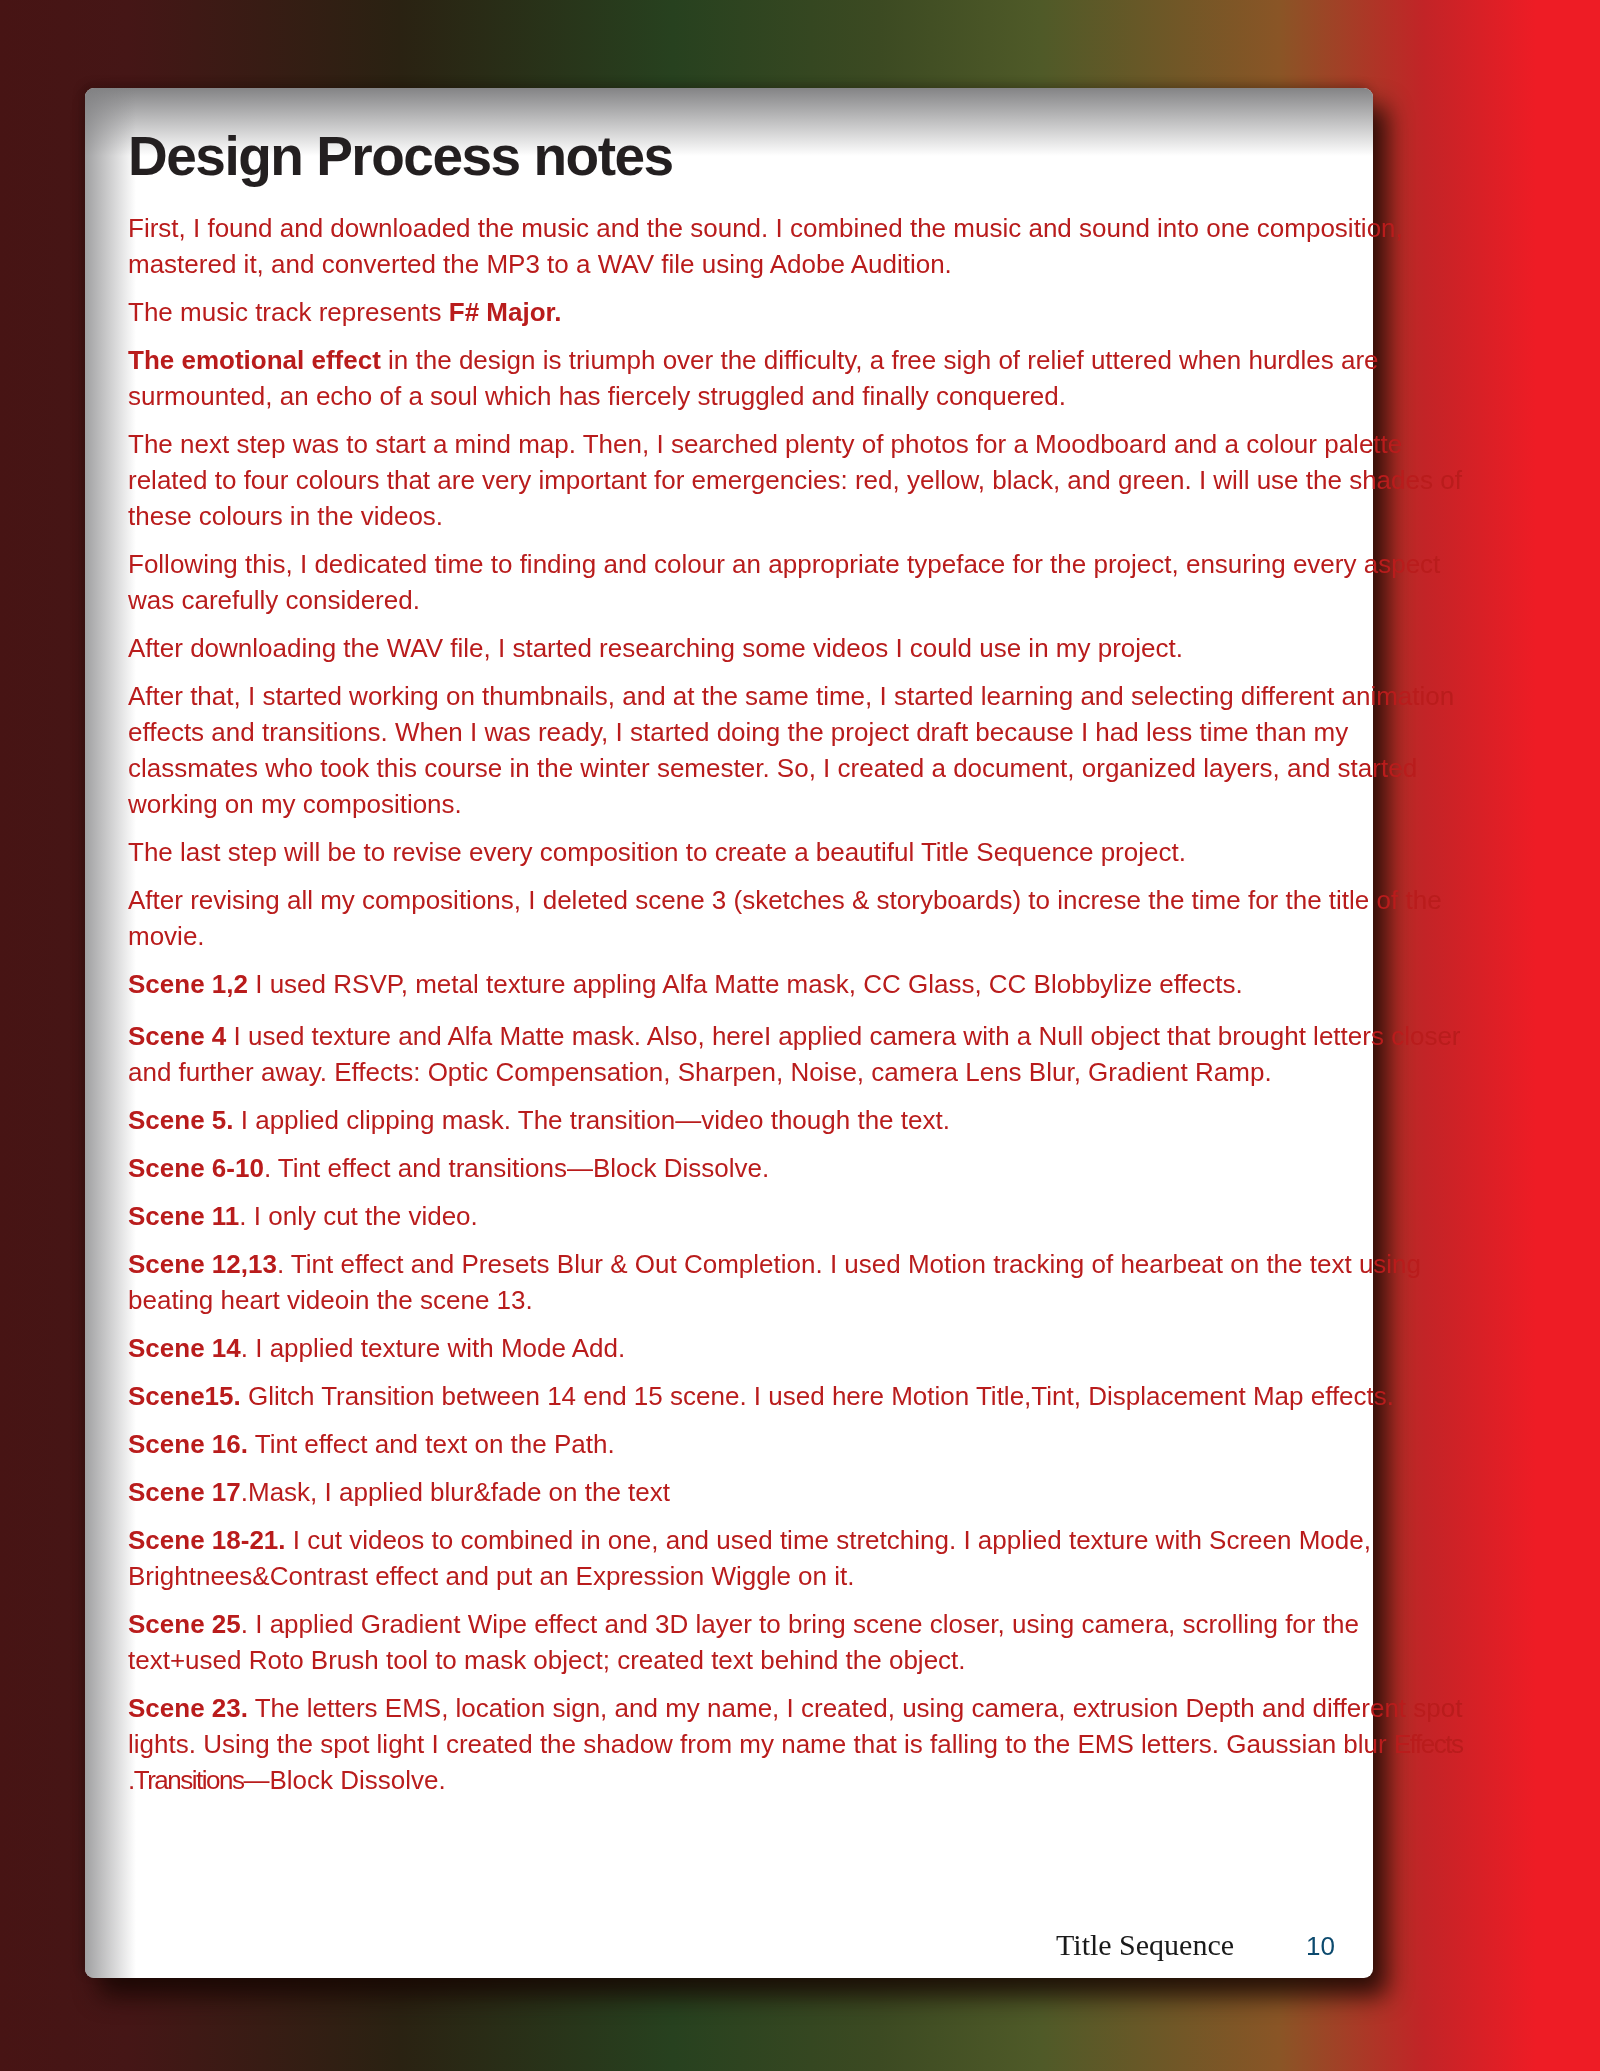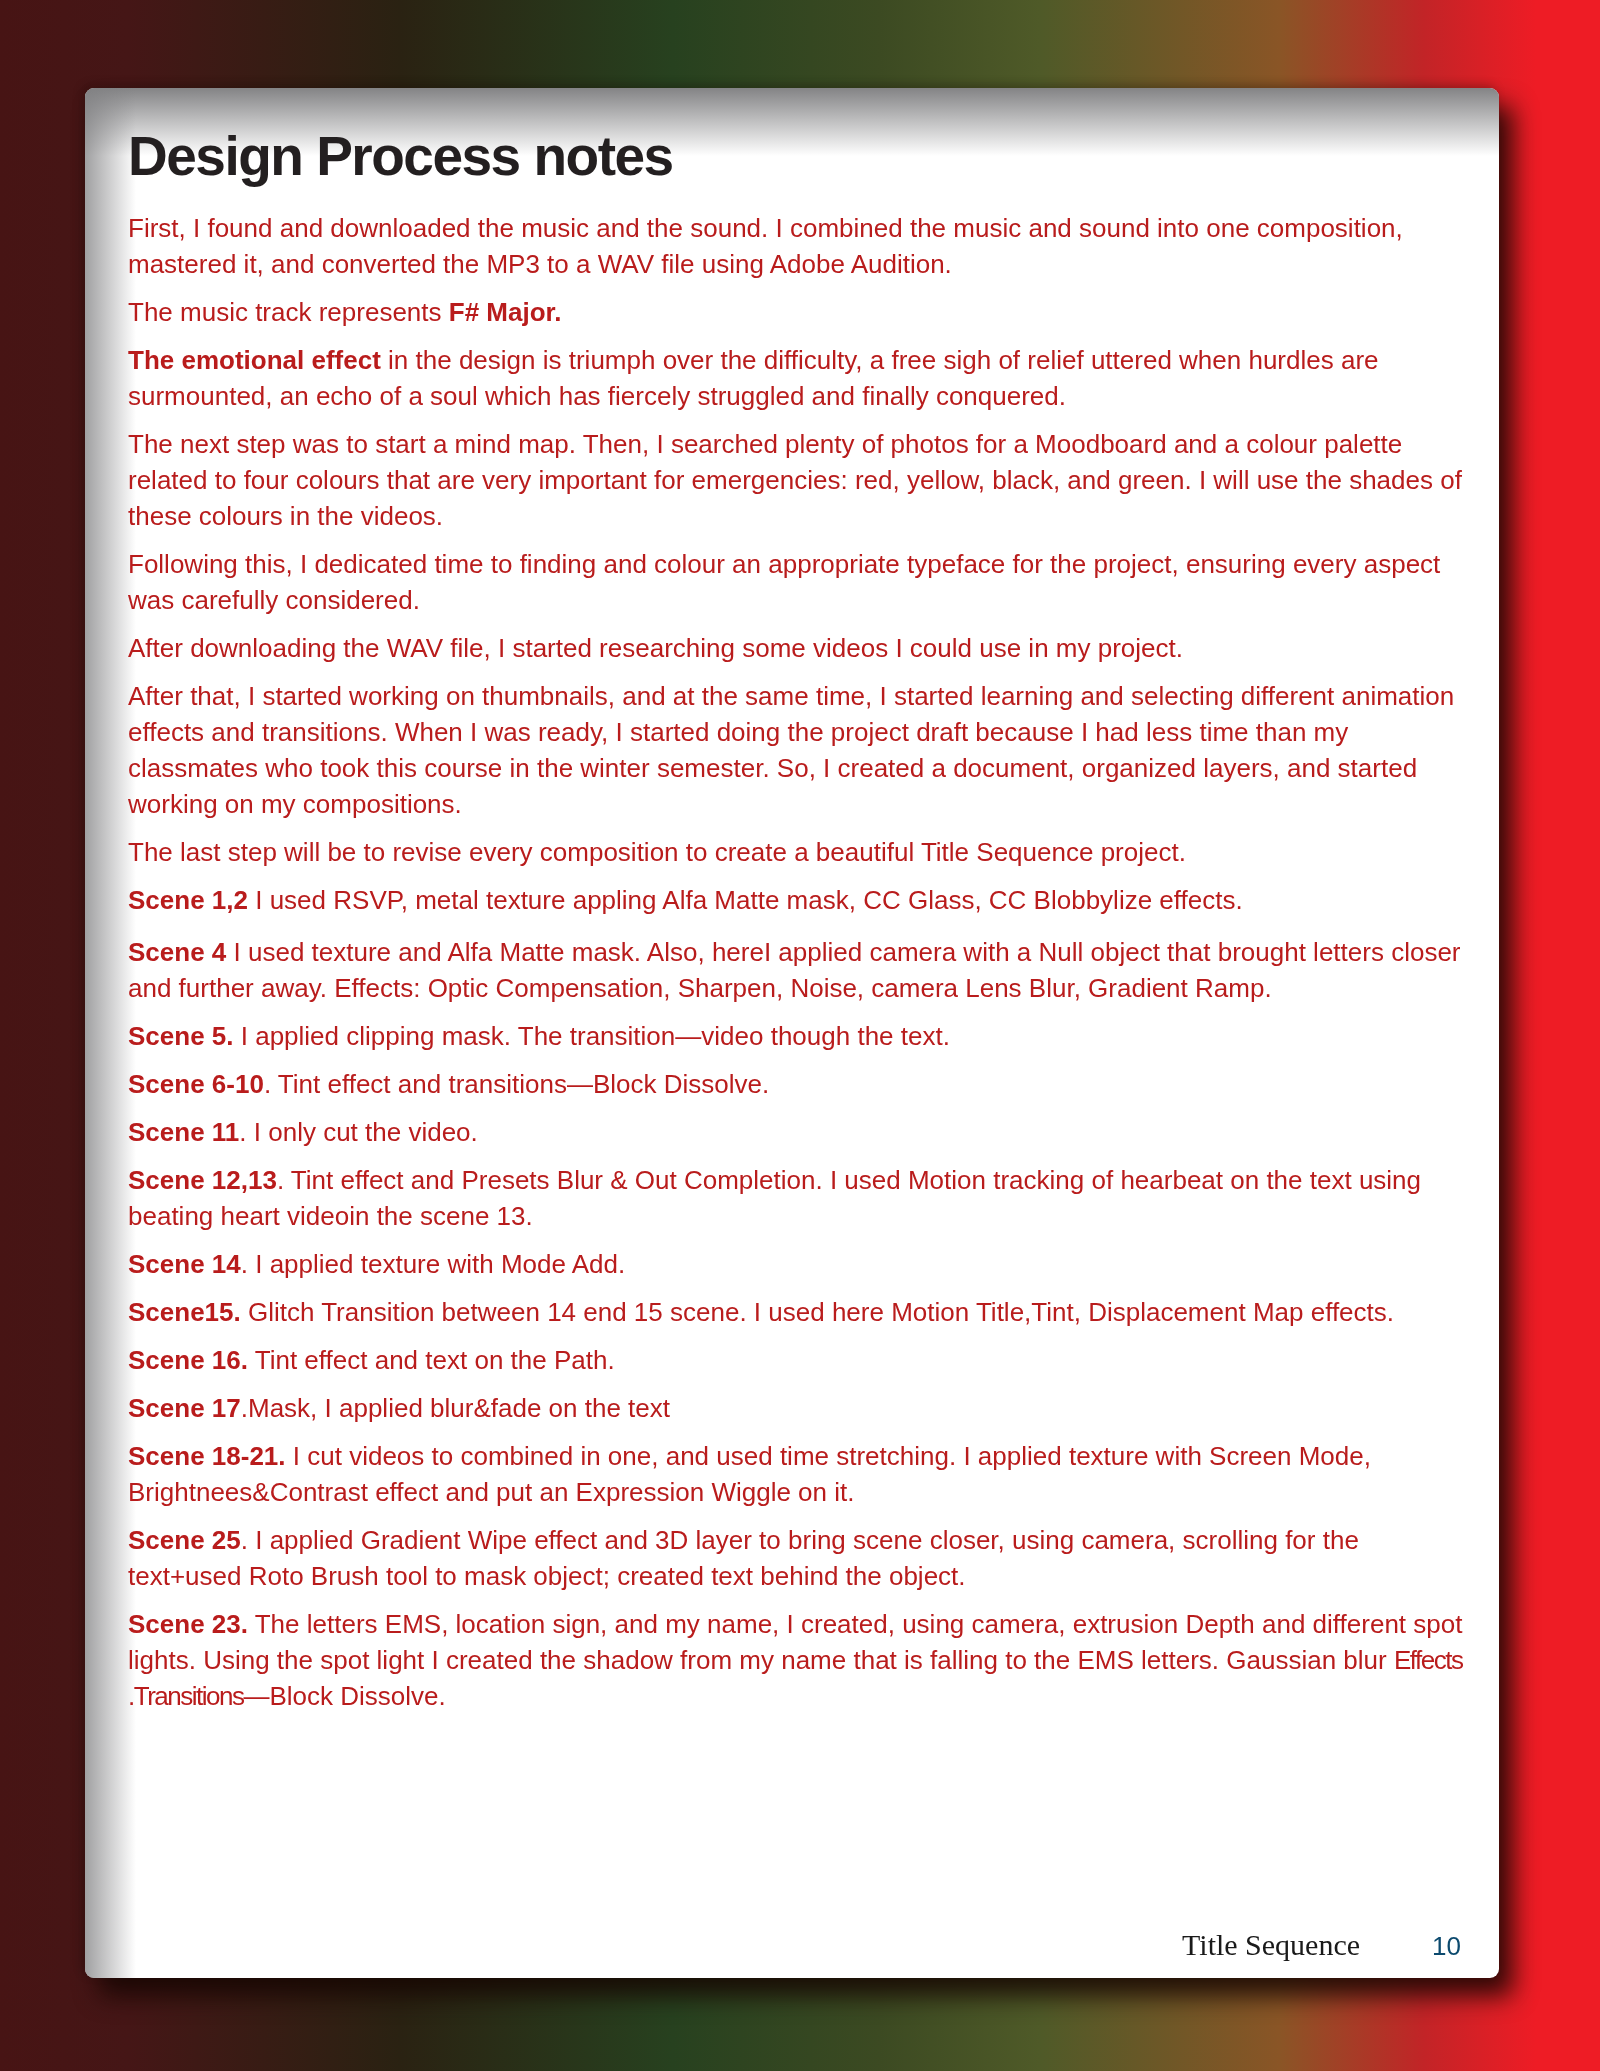--- a/index.html
+++ b/index.html
@@ -8,21 +8,21 @@
     font-family:"Liberation Sans", sans-serif;
   }
   .backdrop{
     position:absolute;inset:0;
     background:linear-gradient(90deg,
       #471414 0%, #451616 8%, #2a2212 25%, #27411f 42%,
       #3c4a22 55%, #4f5a28 65%, #8a5526 80%, #c22427 89%,
       #ee1c25 96%, #ee1c25 100%);
   }
   .page{
-    position:absolute;left:85px;top:88px;width:1414px;height:1890px;
+    position:absolute;left:85px;top:88px;width:1288px;height:1890px;
     background:#ffffff;border-radius:9px;
     box-shadow:14px 18px 24px rgba(22,6,2,0.85), -3px -3px 10px rgba(22,6,2,0.25);
   }
   .shade-top{
     position:absolute;left:0;top:0;right:0;height:80px;border-radius:9px 9px 0 0;
     background:linear-gradient(180deg, rgba(118,118,120,0.9) 0%, rgba(255,255,255,0) 85%);
     pointer-events:none;
   }
   .shade-left{
     position:absolute;left:0;top:0;bottom:0;width:60px;border-radius:9px 0 0 9px;
@@ -72,20 +72,21 @@
     <h1 class="doc-title">Design Process notes</h1>
     <div id="paragraphs">
         <p class="para"><span class="run-regular">First, I found and downloaded the music and the sound. I combined the music and sound into one composition, mastered it, and converted the MP3 to a WAV file using Adobe Audition.</span></p>
         <p class="para"><span class="run-regular">The music track represents </span><span class="run-bold">F# Major.</span></p>
         <p class="para"><span class="run-bold">The emotional effect</span><span class="run-regular"> in the design is triumph over the difficulty, a free sigh of relief uttered when hurdles are surmounted, an echo of a soul which has fiercely struggled and finally conquered.</span></p>
         <p class="para"><span class="run-regular">The next step was to start a mind map. Then, I searched plenty of photos for a Moodboard and a colour palette related to four colours that are very important for emergencies: red, yellow, black, and green. I will use the shades of these colours in the videos.</span></p>
         <p class="para"><span class="run-regular">Following this, I dedicated time to finding and colour an appropriate typeface for the project, ensuring every aspect was carefully considered.</span></p>
         <p class="para"><span class="run-regular">After downloading the WAV file, I started researching some videos I could use in my project.</span></p>
         <p class="para"><span class="run-regular">After that, I started working on thumbnails, and at the same time, I started learning and selecting different animation effects and transitions. When I was ready, I started doing the project draft because I had less time than my classmates who took this course in the winter semester.  So, I created a document, organized layers, and started working on my compositions.</span></p>
         <p class="para"><span class="run-regular">The last step will be to revise every composition to create a beautiful Title Sequence project.</span></p>
+        <p class="para"><span class="run-regular">After revising all my compositions, I deleted scene 3 (sketches &amp; storyboards) to increse the time for the title of the movie.</span></p>
         <p class="para nogap"><span class="run-bold">Scene 1,2</span><span class="run-regular"> I used RSVP, metal texture appling Alfa Matte mask, CC Glass, CC Blobbylize effects.</span></p>
         <p class="para"><span class="run-bold">Scene 4</span><span class="run-regular"> I used texture and Alfa Matte mask. Also, hereI applied camera with a Null object that brought letters closer and further away. Effects: Optic Compensation, Sharpen, Noise, camera Lens Blur, Gradient Ramp.</span></p>
         <p class="para"><span class="run-bold">Scene 5.</span><span class="run-regular">  I applied clipping mask. The transition—video though the text.</span></p>
         <p class="para"><span class="run-bold">Scene 6-10</span><span class="run-regular">. Tint effect and transitions—Block Dissolve.</span></p>
         <p class="para"><span class="run-bold">Scene 11</span><span class="run-regular">. I only cut the video.</span></p>
         <p class="para"><span class="run-bold">Scene 12,13</span><span class="run-regular">. Tint effect and Presets Blur &amp; Out Completion. I used Motion tracking of hearbeat on the text using beating heart videoin the scene 13.</span></p>
         <p class="para"><span class="run-bold">Scene 14</span><span class="run-regular">. I applied texture with Mode Add.</span></p>
         <p class="para"><span class="run-bold">Scene15.</span><span class="run-regular"> Glitch Transition between 14 end 15 scene. I used here Motion Title,Tint, Displacement Map effects.</span></p>
         <p class="para"><span class="run-bold">Scene 16.</span><span class="run-regular"> Tint effect and text on the Path.</span></p>
         <p class="para"><span class="run-bold">Scene 17</span><span class="run-regular">.Mask, I applied blur&amp;fade on the text</span></p>

